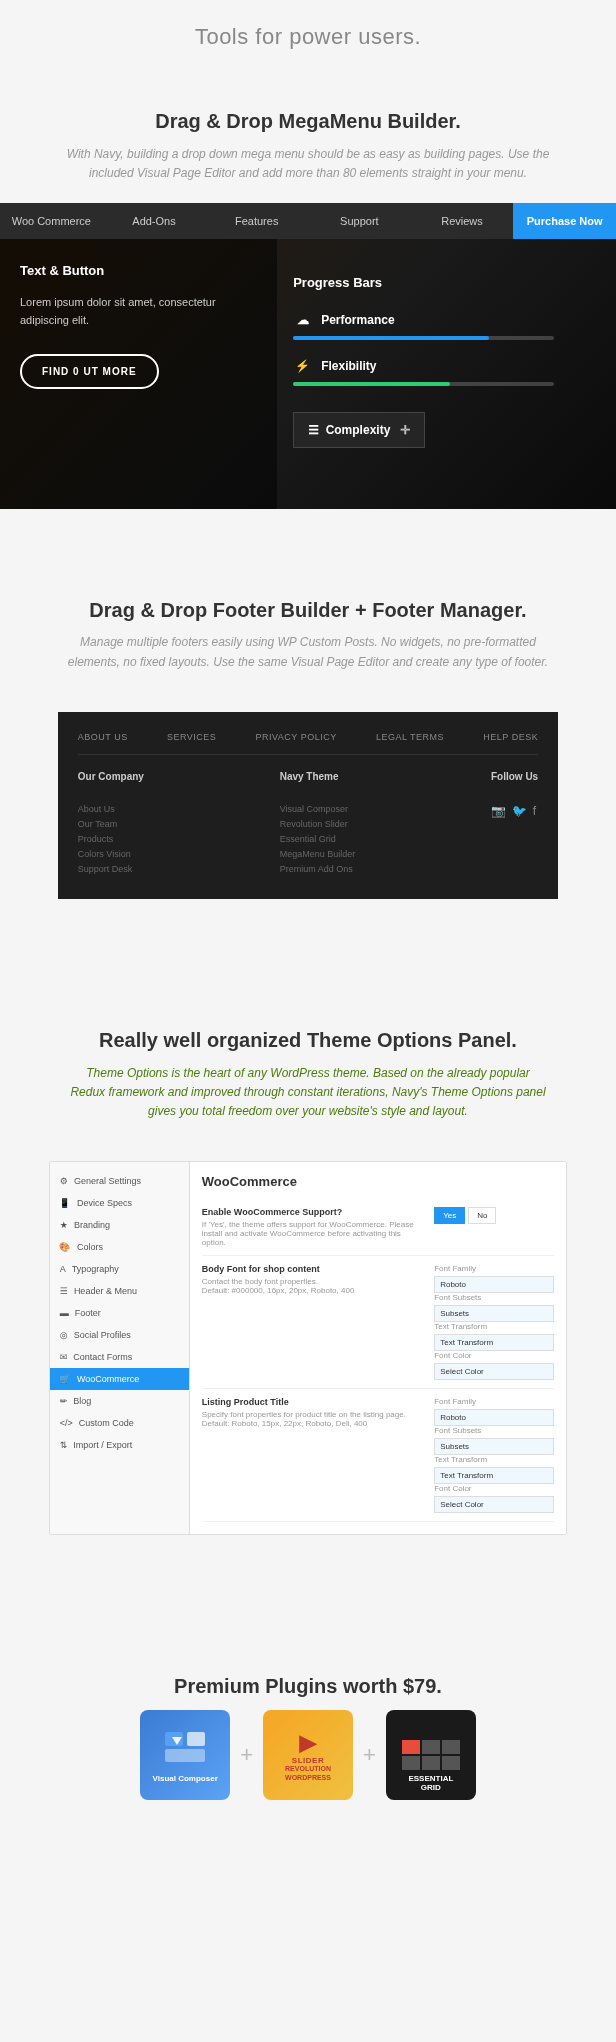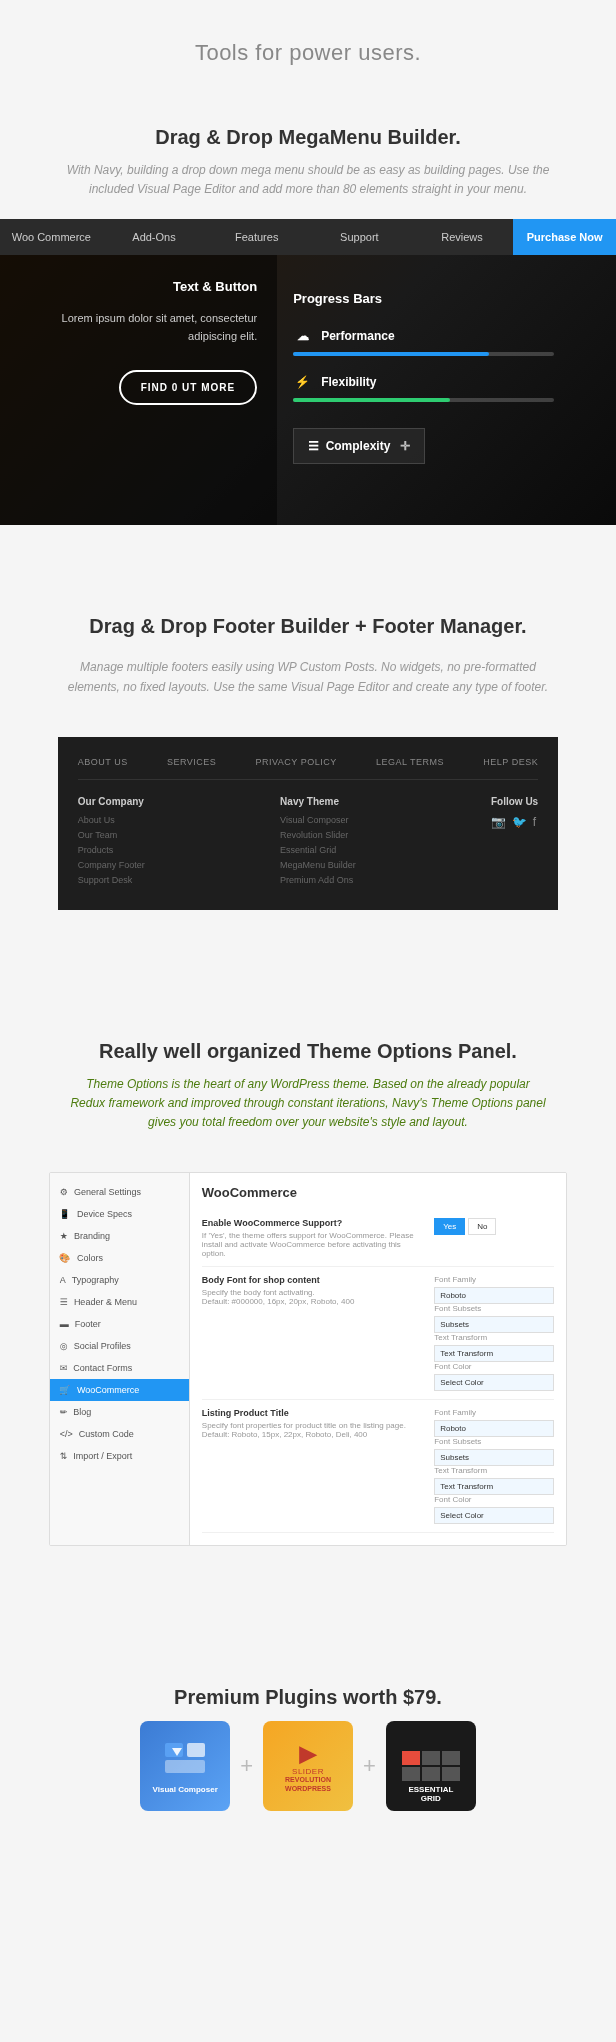--- a/index.html
+++ b/index.html
@@ -7,21 +7,21 @@
       font-family: 'Helvetica Neue', Arial, sans-serif;
       background: #f5f5f5;
       width: 616px;
       color: #333;
     }
 
     
     .section-hero {
       background: #f5f5f5;
       text-align: center;
-      padding: 40px 20px 30px;
+      padding: 24px 20px 30px;
     }
     .section-hero h2 {
       font-size: 22px;
       font-weight: 300;
       color: #888;
       letter-spacing: 0.5px;
     }
 
     
     .section-megamenu {
@@ -73,21 +73,20 @@
       display: flex;
     }
 
     .demo-left {
       width: 45%;
       padding: 24px 20px;
       color: #fff;
       position: relative;
       z-index: 2;
       background: rgba(0,0,0,0.5);
-      text-align: right;
     }
     .demo-left h4 {
       font-size: 13px;
       font-weight: 700;
       color: #fff;
       margin-bottom: 16px;
     }
     .demo-left p {
       font-size: 11px;
       color: #ccc;
@@ -185,21 +184,21 @@
     
     .section-footer-builder {
       background: #f5f5f5;
       text-align: center;
       padding: 40px 60px 20px;
     }
     .section-footer-builder h3 {
       font-size: 20px;
       font-weight: 700;
       color: #333;
-      margin-bottom: 20px;
+      margin-bottom: 11px;
     }
     .section-footer-builder p {
       font-size: 12px;
       color: #999;
       line-height: 1.6;
       font-style: italic;
     }
 
     
     .footer-preview {
@@ -221,21 +220,21 @@
       text-transform: uppercase;
       letter-spacing: 0.5px;
     }
     .footer-columns {
       display: flex;
       justify-content: space-between;
     }
     .footer-col h5 {
       font-size: 10px;
       color: #ccc;
-      margin-bottom: 8px;
+      margin-bottom: 22px;
     }
     .footer-col a {
       display: block;
       font-size: 9px;
       color: #666;
       margin-bottom: 5px;
       text-decoration: none;
     }
     .footer-social {
       display: flex;
@@ -497,21 +496,21 @@
       <span>PRIVACY POLICY</span>
       <span>LEGAL TERMS</span>
       <span>HELP DESK</span>
     </div>
     <div class="footer-columns">
       <div class="footer-col">
         <h5>Our Company</h5>
         <a>About Us</a>
         <a>Our Team</a>
         <a>Products</a>
-        <a>Company Footer</a>
+        <a>Colors Vision</a>
         <a>Support Desk</a>
       </div>
       <div class="footer-col">
         <h5>Navy Theme</h5>
         <a>Visual Composer</a>
         <a>Revolution Slider</a>
         <a>Essential Grid</a>
         <a>MegaMenu Builder</a>
         <a>Premium Add Ons</a>
       </div>
@@ -603,21 +602,21 @@
           <div class="toggle-yes-no">
             <div class="toggle-btn yes">Yes</div>
             <div class="toggle-btn no">No</div>
           </div>
         </div>
       </div>
 
       <div class="option-row">
         <div class="option-label-col">
           <h5>Body Font for shop content</h5>
-          <p>Specify the body font activating.</p>
+          <p>Contact the body font properties.</p>
           <p>Default: #000000, 16px, 20px, Roboto, 400</p>
         </div>
         <div class="option-control-col">
           <span class="opt-control-label">Font Family</span>
           <div class="opt-select">Roboto</div>
           <span class="opt-control-label">Font Subsets</span>
           <div class="opt-select">Subsets</div>
           <span class="opt-control-label">Text Transform</span>
           <div class="opt-select">Text Transform</div>
           <span class="opt-control-label">Font Color</span>
@@ -662,21 +661,21 @@
           <polygon points="12,10 22,10 17,18" fill="#fff" opacity="0.9"></polygon>
         </svg>
       </div>
       <span style="font-size:8px; text-align:center; padding: 0 4px;">Visual Composer</span>
     </div>
 
     <span class="plus-sign">+</span>
 
     <div class="plugin-icon plugin-slider">
       <div style="font-size:22px; color:#c0392b; font-weight:900;">▶</div>
-      <div style="font-size:8px; color:#c0392b; font-weight:400; letter-spacing:0.5px;">SLIDER</div>
+      <div style="font-size:8px; color:#c0392b; font-weight:700; letter-spacing:0.5px;">SLIDER</div>
       <div style="font-size:7px; color:#c0392b; font-weight:700;">REVOLUTION</div>
       <div style="font-size:7px; color:#c0392b; margin-top:2px;">WORDPRESS</div>
     </div>
 
     <span class="plus-sign">+</span>
 
     <div class="plugin-icon plugin-essential" style="position:relative; overflow:hidden;">
       <div style="display:grid; grid-template-columns:1fr 1fr 1fr; gap:2px; padding:6px;">
         <div style="width:18px; height:14px; background:#e74c3c;"></div>
         <div style="width:18px; height:14px; background:#555;"></div>

